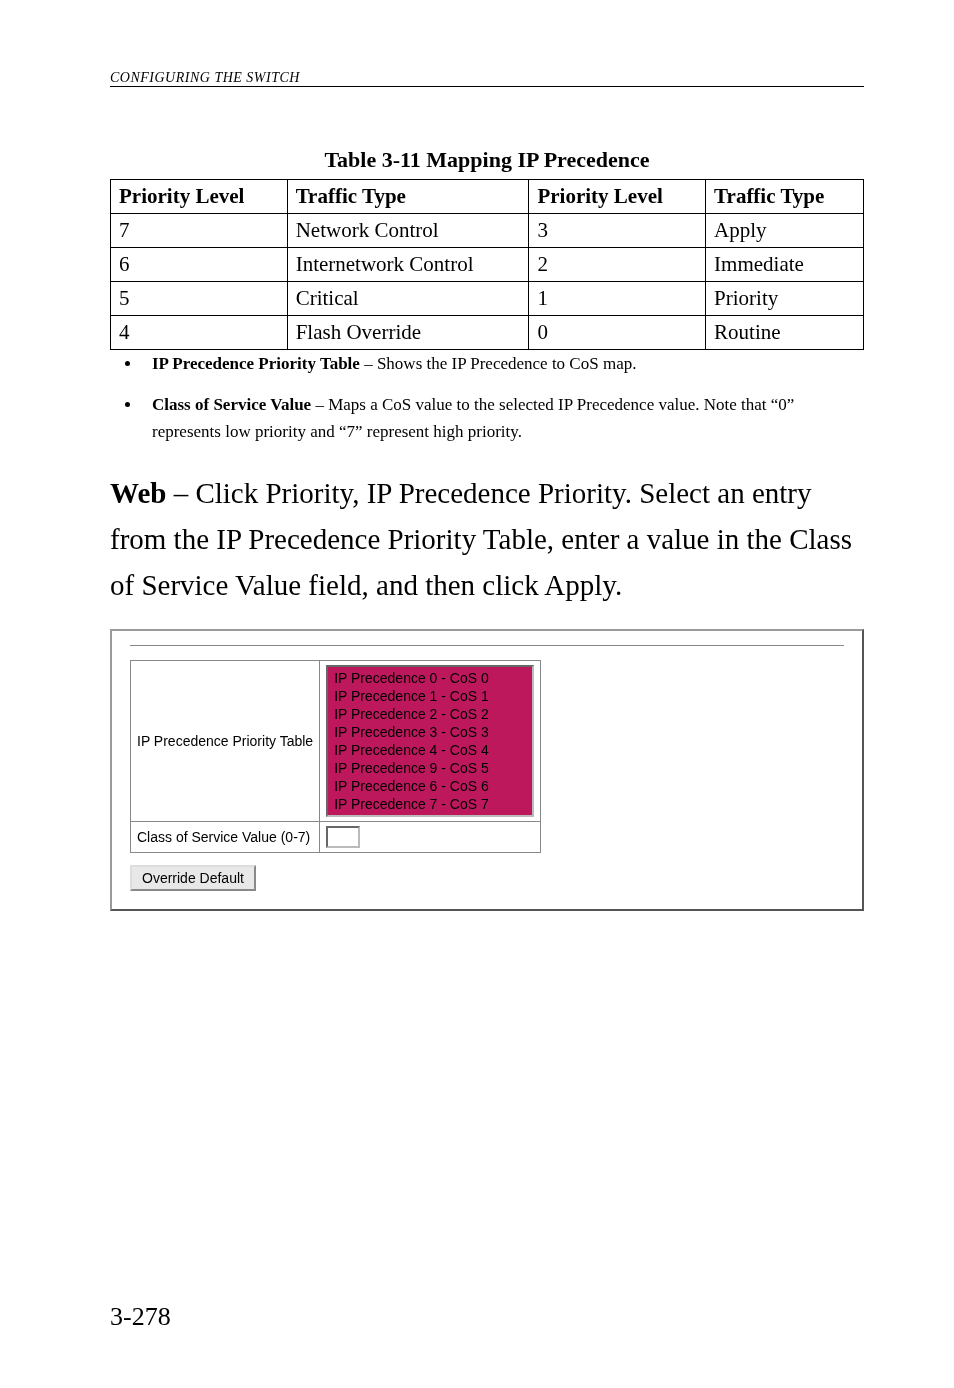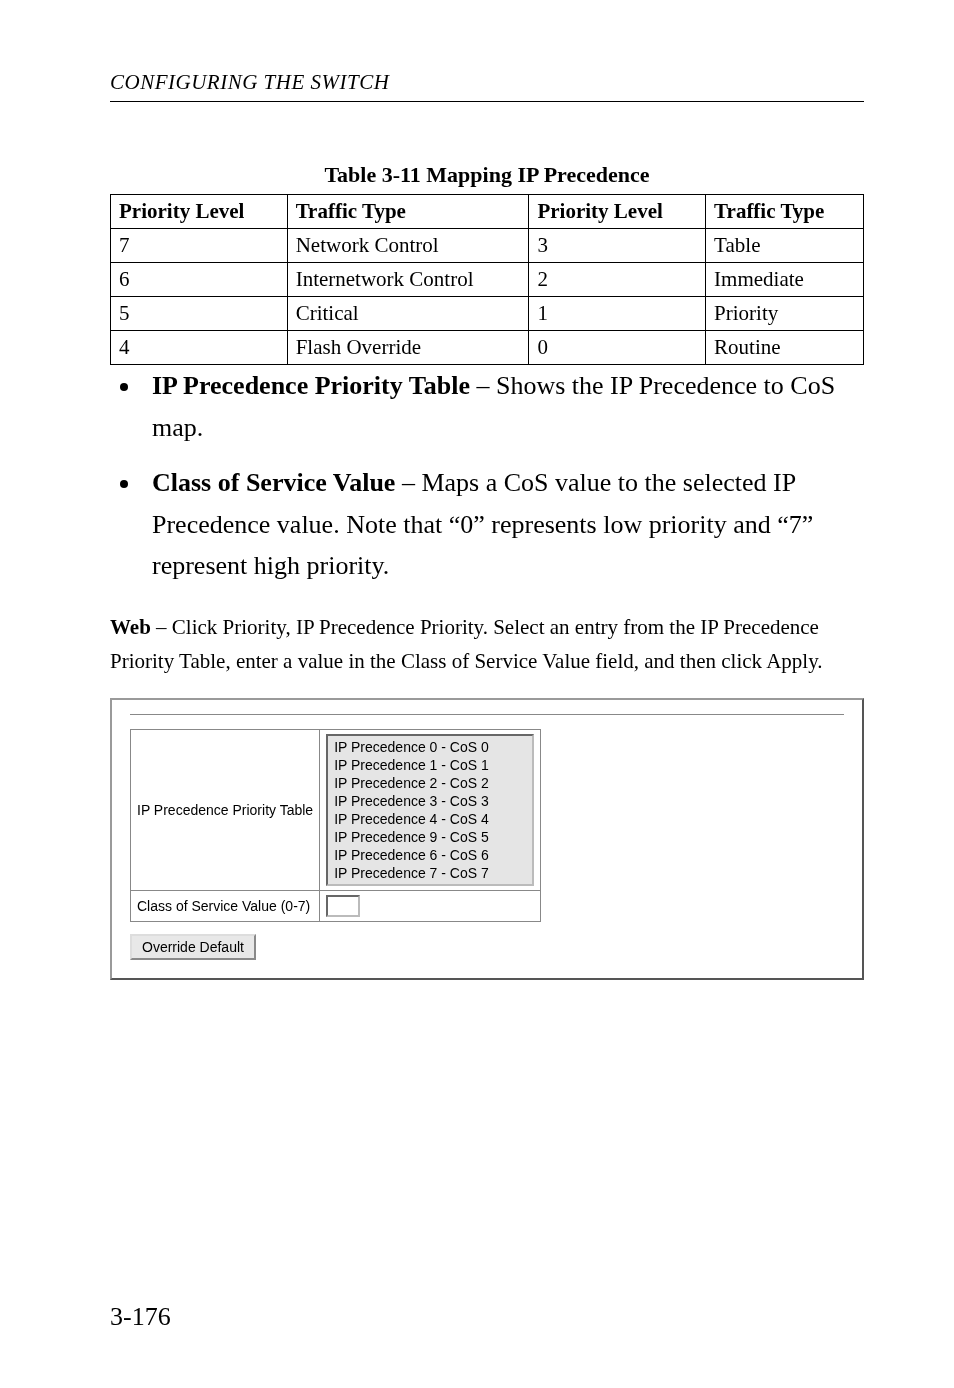--- a/index.html
+++ b/index.html
@@ -12,23 +12,22 @@
     height: 1388px;
     box-sizing: border-box;
     position: relative;
   }
   .page {
     padding: 70px 90px 0 110px;
   }
   .running-head {
     font-style: italic;
     font-variant: small-caps;
-    font-size: 21px;
+    font-size: 14px;
     letter-spacing: 0.5px;
-    margin-bottom: 6px;
     font-family: Garamond, serif;
   }
   .head-rule {
     border: none;
     border-top: 1.5px solid #000;
     margin: 0 0 60px 0;
   }
   .table-caption {
     text-align: center;
     font-weight: bold;
@@ -52,29 +51,29 @@
   }
   .section-head {
     font-weight: bold;
     font-size: 23px;
     margin-top: 26px;
     margin-bottom: 10px;
   }
   ul.attr-list {
     margin: 0;
     padding-left: 32px;
-    font-size: 26px;
+    font-size: 17px;
     line-height: 1.6;
   }
   ul.attr-list li {
     margin-bottom: 14px;
     padding-left: 10px;
   }
   .para {
-    font-size: 21px;
+    font-size: 29px;
     line-height: 1.6;
     margin-top: 24px;
     margin-bottom: 20px;
     font-family: Liberation Serif, serif;
   }
   .bold { font-weight: bold; }
 
   
   .ui-box {
     border-top: 2px solid #9a9a9a;
@@ -101,21 +100,21 @@
     font-size: 14px;
   }
   table.ui-tbl td {
     border: 1px solid #888;
     padding: 4px 6px;
     vertical-align: middle;
   }
   .listbox {
     font-family: Arial, sans-serif;
     font-size: 14px;
-    background: #e5e5e5;
+    background: #be185d;
     border: 2px inset #bbb;
     width: 200px;
     padding: 2px;
     display: block;
   }
   .listbox-item {
     padding: 1px 4px;
     white-space: nowrap;
   }
   .input-small {
@@ -164,21 +163,21 @@
         <th>Traffic Type</th>
         <th>Priority Level</th>
         <th>Traffic Type</th>
       </tr>
     </thead>
     <tbody>
       <tr>
         <td>7</td>
         <td>Network Control</td>
         <td>3</td>
-        <td>Table</td>
+        <td>Apply</td>
       </tr>
       <tr>
         <td>6</td>
         <td>Internetwork Control</td>
         <td>2</td>
         <td>Immediate</td>
       </tr>
       <tr>
         <td>5</td>
         <td>Critical</td>
@@ -236,13 +235,13 @@
       </tr>
     </tbody>
       </table>
 
     <span class="btn">Override Default</span>
   </div>
 
 
 </div>
 
-<div class="page-num">3-176</div>
+<div class="page-num">3-278</div>
 
 </body></html>

